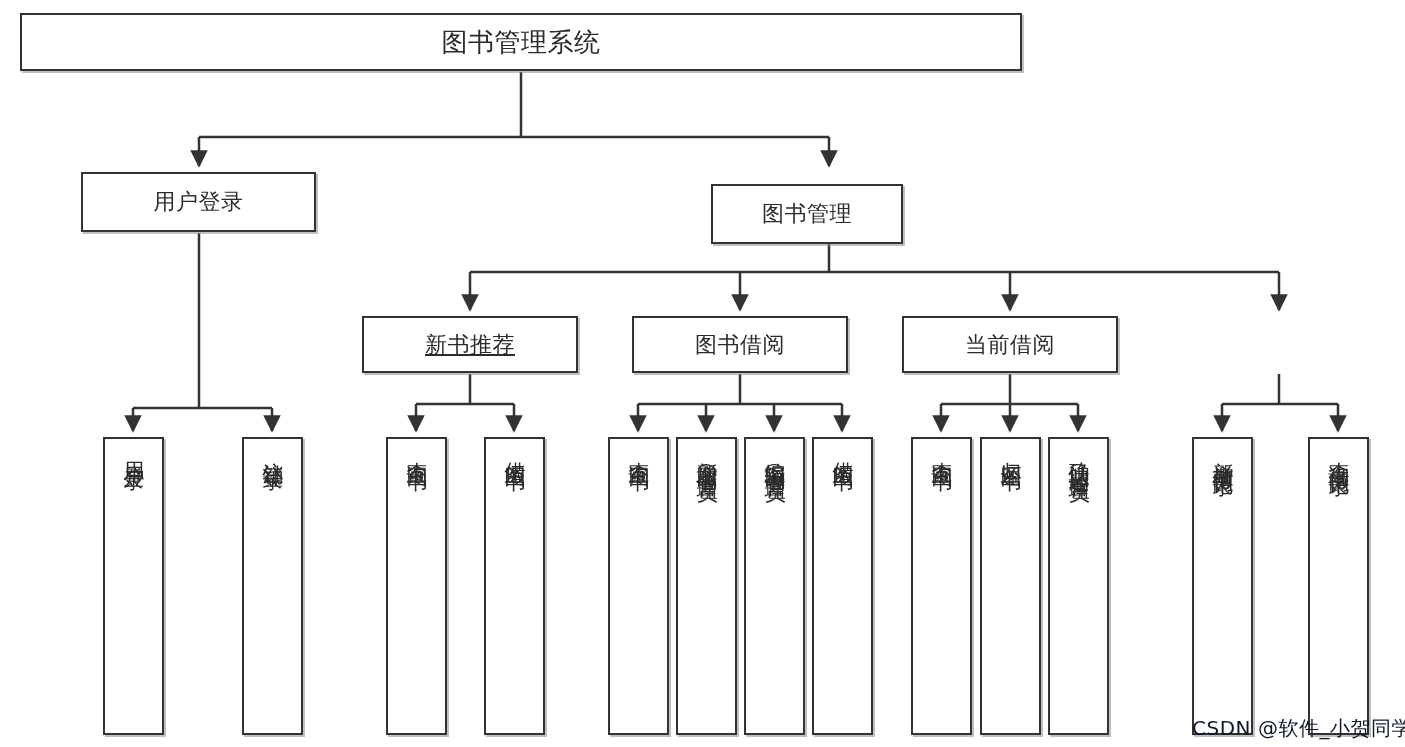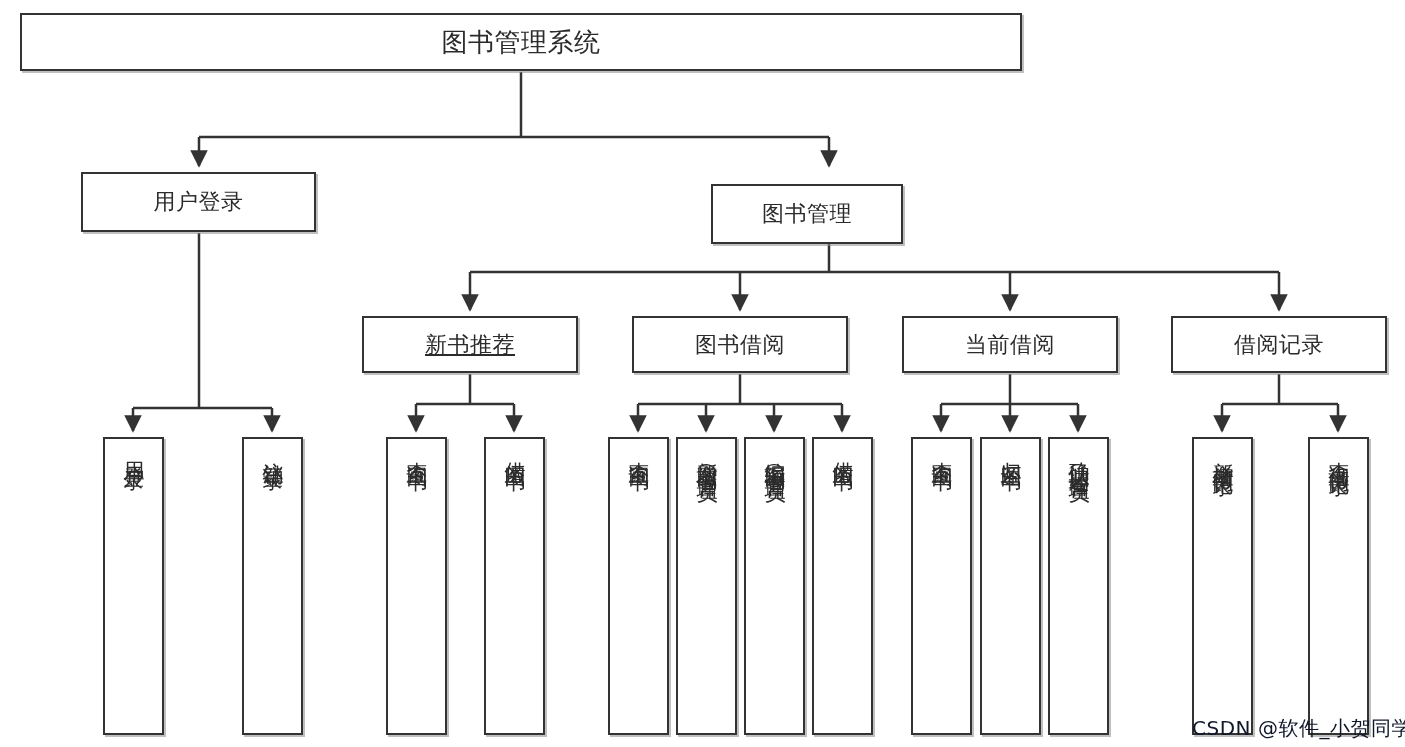--- a/index.html
+++ b/index.html
@@ -141,23 +141,20 @@
 
   <div class="node horiz" style="left:362px; top:316px; width:216px; height:57px;text-decoration:underline;">
     <span class="node-label">新书推荐</span>
   </div>
   <div class="node horiz" style="left:632px; top:316px; width:216px; height:57px;justify-content:center;">
     <span class="node-label">图书借阅</span>
   </div>
   <div class="node horiz" style="left:902px; top:316px; width:216px; height:57px;">
     <span class="node-label">当前借阅</span>
   </div>
-  <div class="node horiz" style="left:1171px; top:316px; width:216px; height:57px;">
-    <span class="node-label">借阅记录</span>
-  </div>
 
   <div class="node vert" style="left:103px; top:437px; width:61px; height:298px;">
     <span class="node-label">用户登录</span>
   </div>
   <div class="node vert" style="left:242px; top:437px; width:61px; height:298px;">
     <span class="node-label">注销登录</span>
   </div>
 
   <div class="node vert" style="left:386px; top:437px; width:61px; height:298px;">
     <span class="node-label">查询图书</span>

